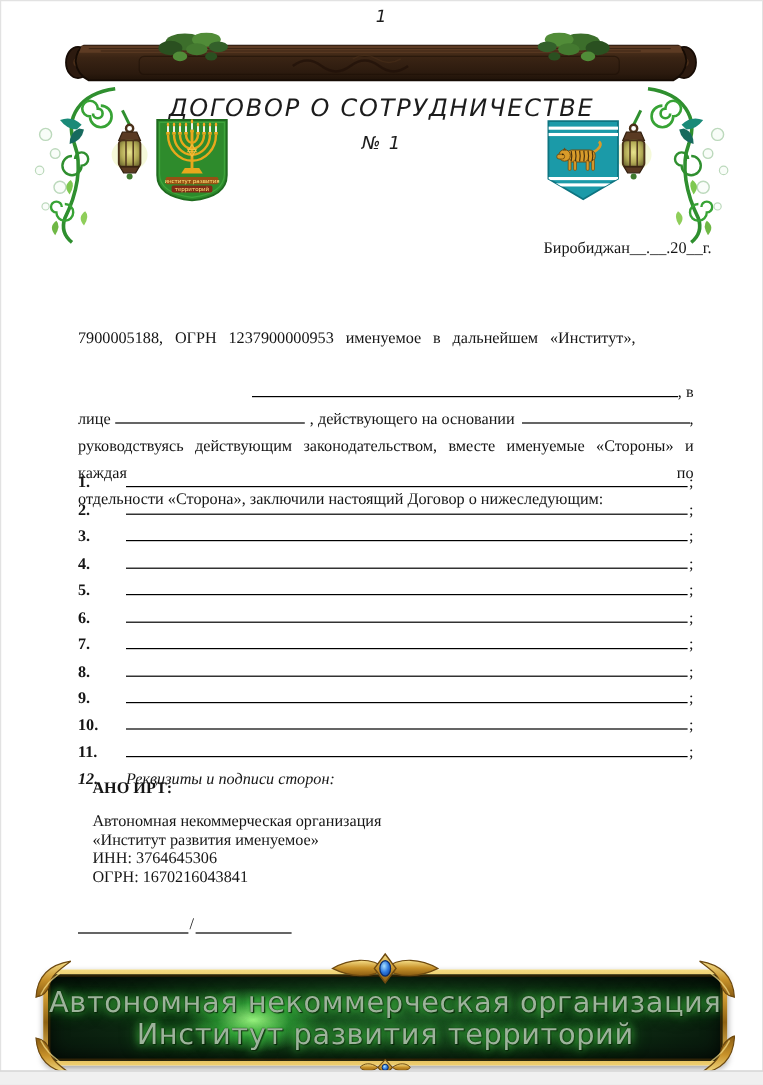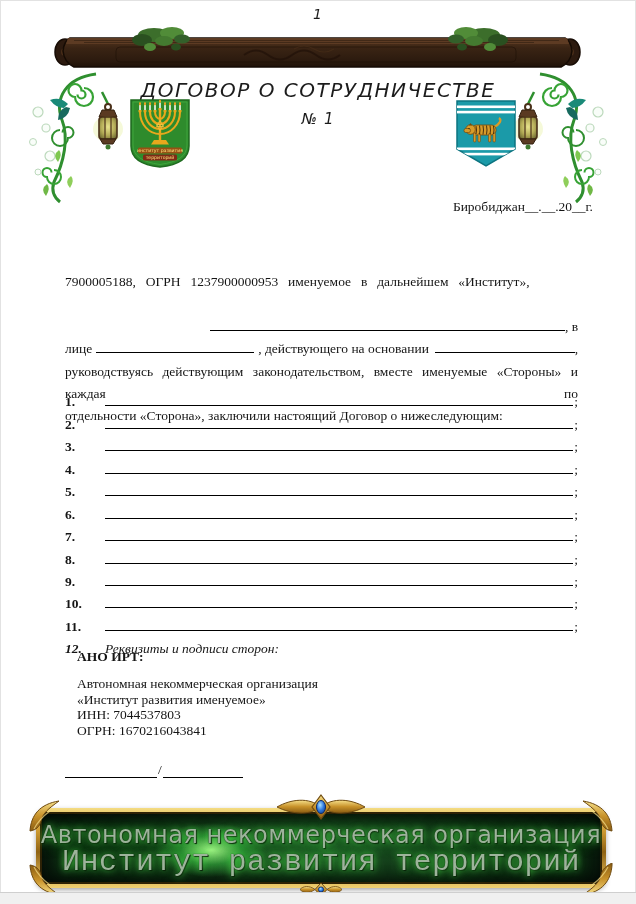--- a/index.html
+++ b/index.html
@@ -67,21 +67,21 @@
     background:radial-gradient(ellipse 340px 60px at 50% 50%, #1e5526 0%, #0e2c13 55%, #06130a 100%);
     box-shadow:inset 0 0 0 2px #2e2206, inset 0 0 16px rgba(0,0,0,.85);
     display:flex; flex-direction:column; justify-content:center; align-items:center; }
   .banner-flare { position:absolute; left:96px; top:2px; width:150px; height:72px;
     background:radial-gradient(closest-side, rgba(170,255,140,.95), rgba(70,225,80,.45) 40%, rgba(40,180,60,0) 75%);
     pointer-events:none; }
   .banner-text { position:relative; font-family:"DejaVu Sans", sans-serif; text-align:center;
     color:#9db49b; letter-spacing:.5px;
     text-shadow:0 0 1px #001500, 0 0 7px rgba(80,240,80,.9), 0 0 15px rgba(60,220,60,.55), 1px 1px 1px #000; }
   .banner-line1 { font-size:24px; line-height:28px; }
-  .banner-line2 { font-size:30px; line-height:27px;font-family:Liberation Mono, monospace; }
+  .banner-line2 { font-size:24px; line-height:27px; }
   .banner-ornament-top { position:absolute; left:50%; top:-15px; transform:translateX(-50%);
     width:100px; height:28px; }
   .banner-ornament-bottom { position:absolute; left:50%; bottom:-9px; transform:translateX(-50%);
     width:44px; height:15px; }
   .banner-corner { position:absolute; width:32px; height:34px; }
   .bc-tl { left:-8px; top:-9px; }
   .bc-tr { right:-8px; top:-9px; transform:scaleX(-1); }
   .bc-bl { left:-8px; bottom:-9px; transform:scaleY(-1); }
   .bc-br { right:-8px; bottom:-9px; transform:scale(-1,-1); }
 </style>
@@ -381,21 +381,21 @@
       <span class="clause-num">12.</span>
       <span>Реквизиты и подписи сторон:</span>
     </div>
   </div>
 
   <div class="requisites">
     <div class="req-heading">АНО ИРТ:</div>
     <div id="req-lines">
         <div class="req-line">Автономная некоммерческая организация</div>
         <div class="req-line">«Институт развития именуемое»</div>
-        <div class="req-line">ИНН: 7044537803</div>
+        <div class="req-line">ИНН: 3764645306</div>
         <div class="req-line">ОГРН: 1670216043841</div>
       </div>
   </div>
 
   <div class="signature">
     <span class="sig-line1"></span>
     <span class="sig-slash">/</span>
     <span class="sig-line2"></span>
   </div>
 

